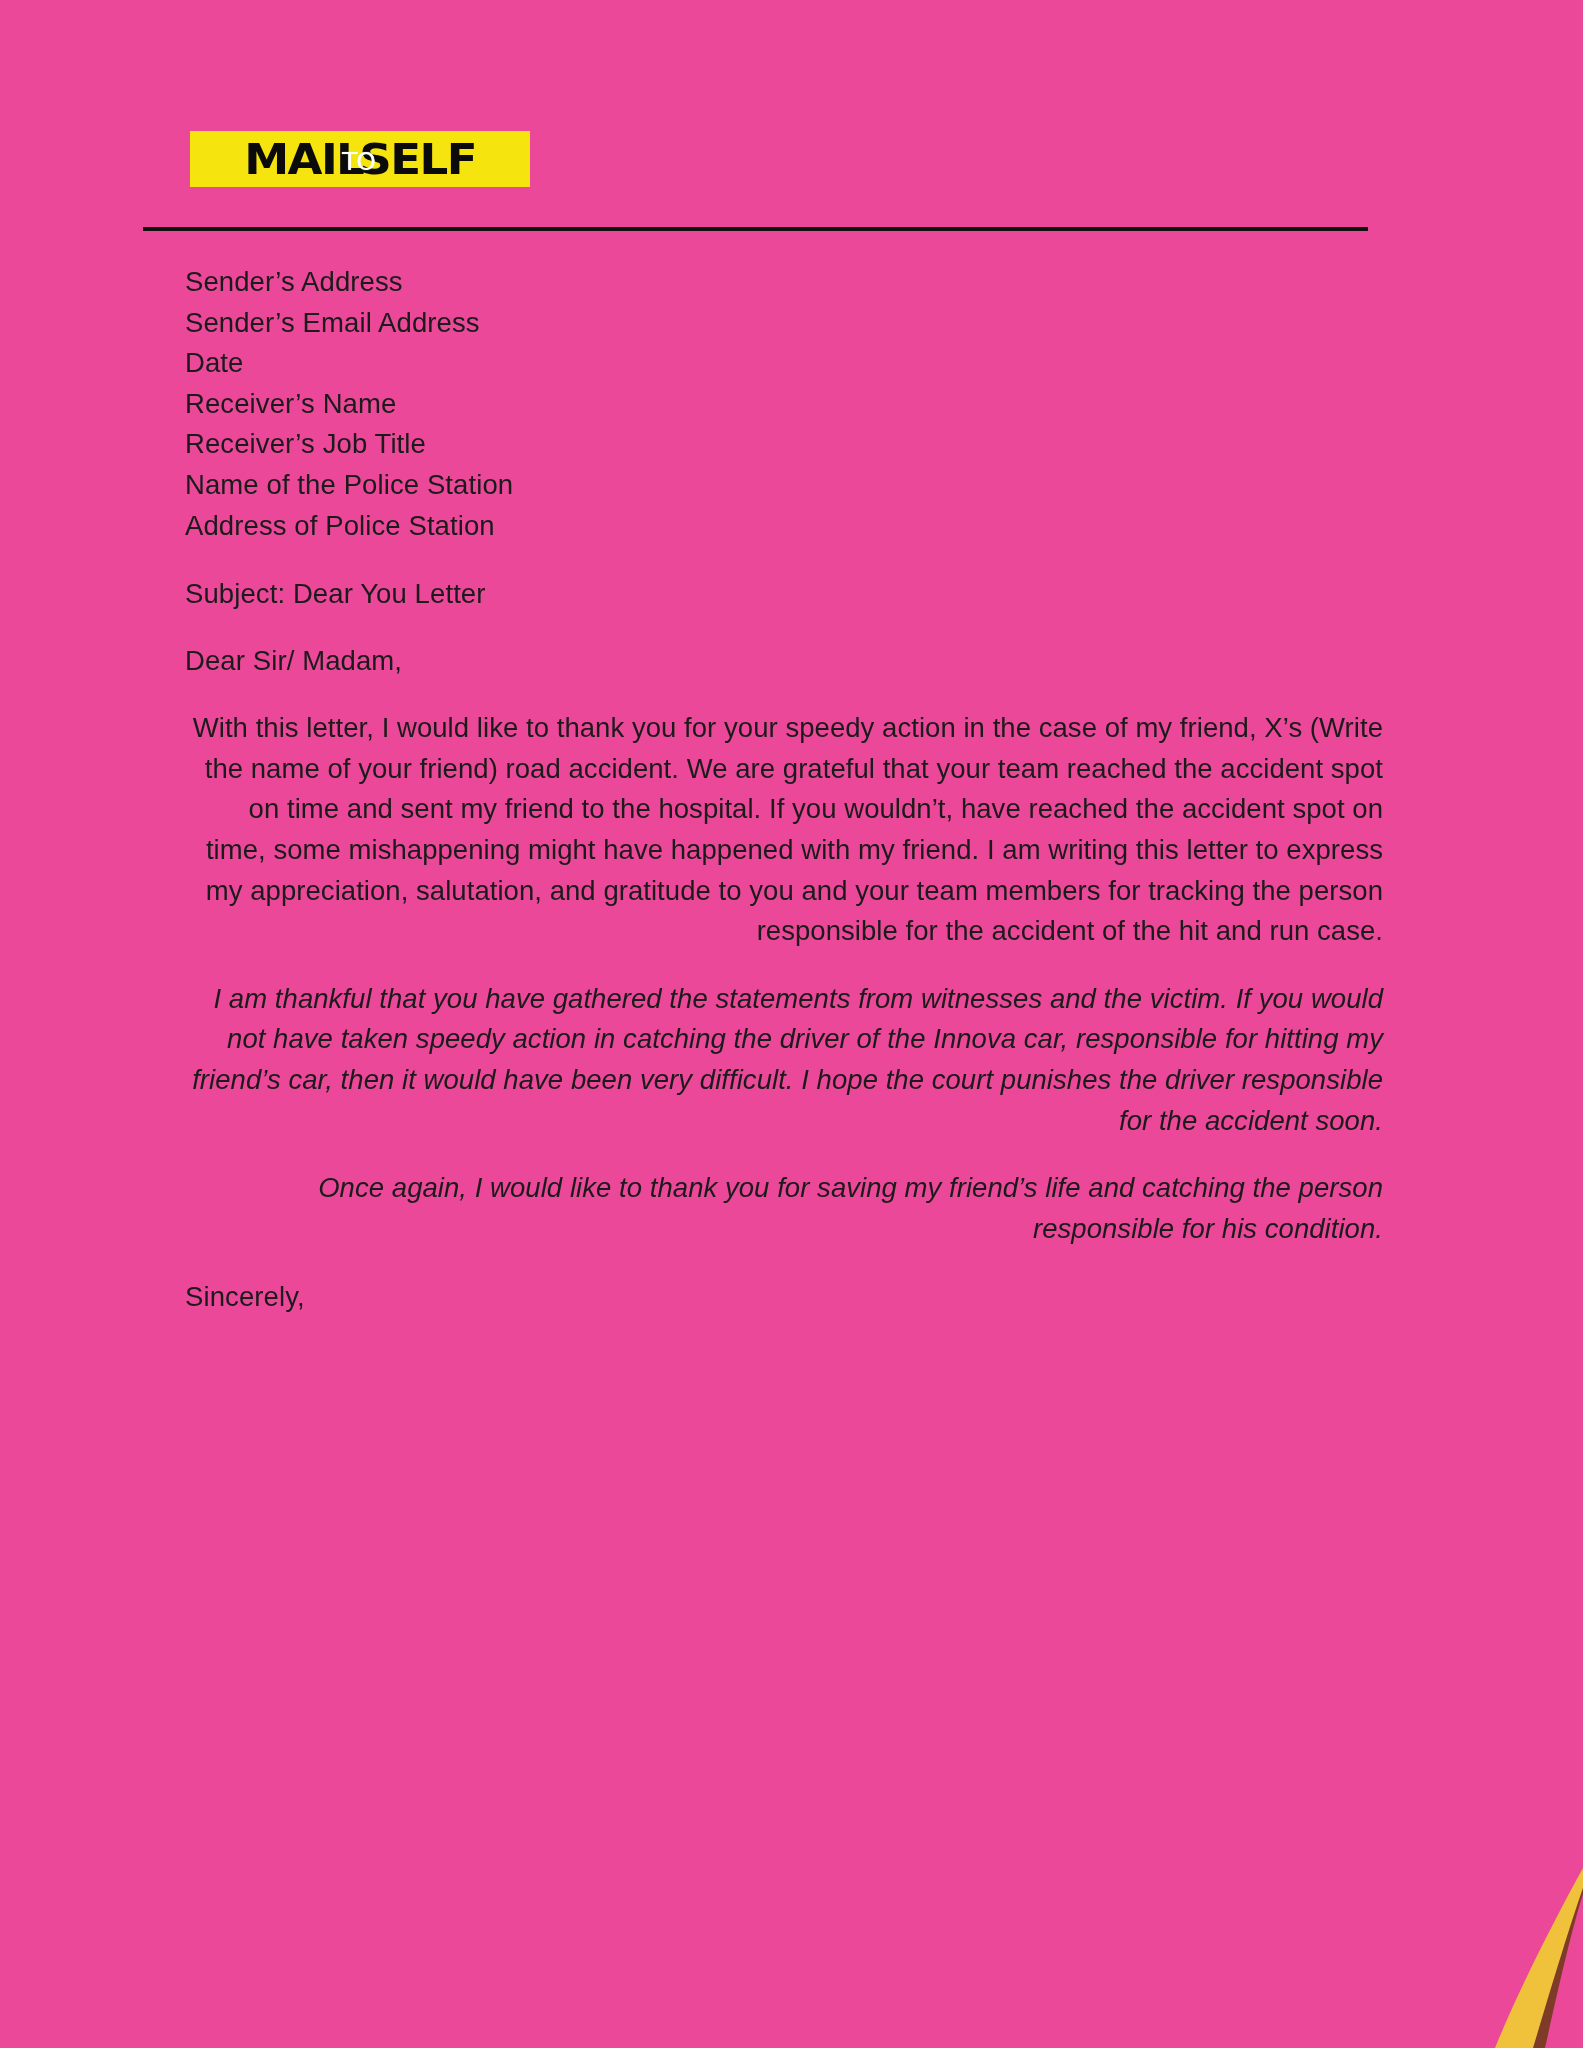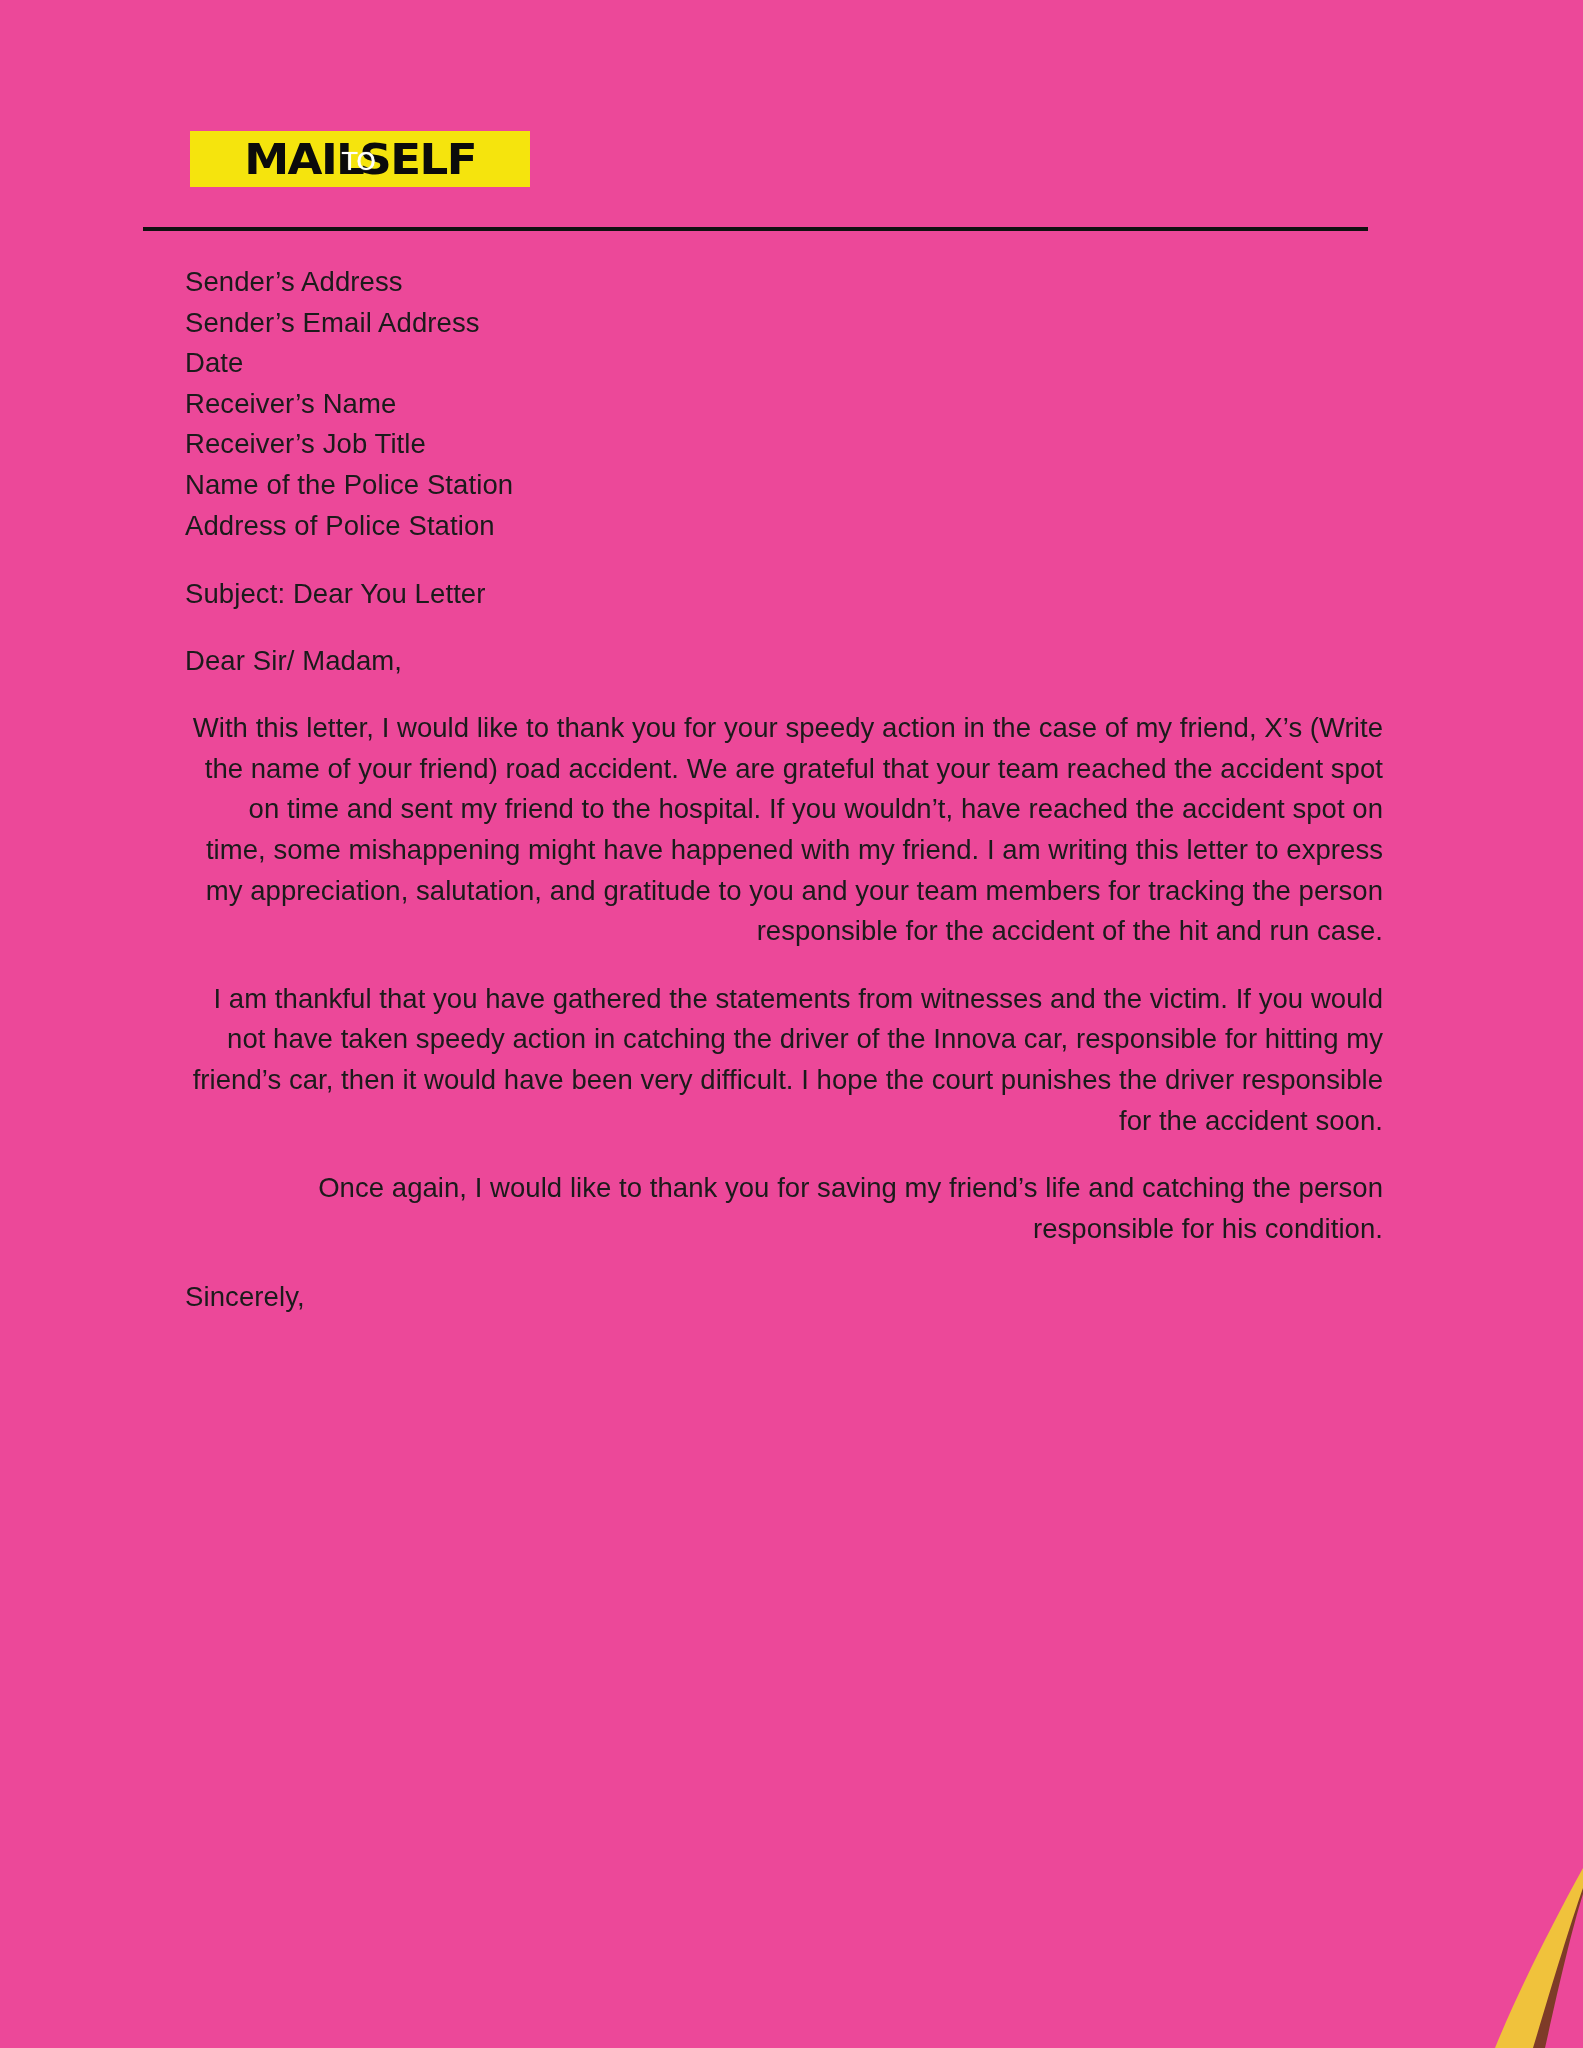--- a/index.html
+++ b/index.html
@@ -108,21 +108,21 @@
   }
 
   .para {
     font-size: 27.5px;
     line-height: 40.6px;
     letter-spacing: 0.05px;
     margin: 0;
     text-align: right;
     width: 1198px;
   }
-  .para + .para { margin-top: 27px; }
+  .para + .para { margin-top: 27px; font-style: italic; }
 
   .block-gap-a { height: 27px; }
   .block-gap-b { height: 28px; }
   .block-gap-c { height: 27px; }
 
   
   .corner-flourish {
     position: absolute;
     right: 0;
     bottom: 0;

